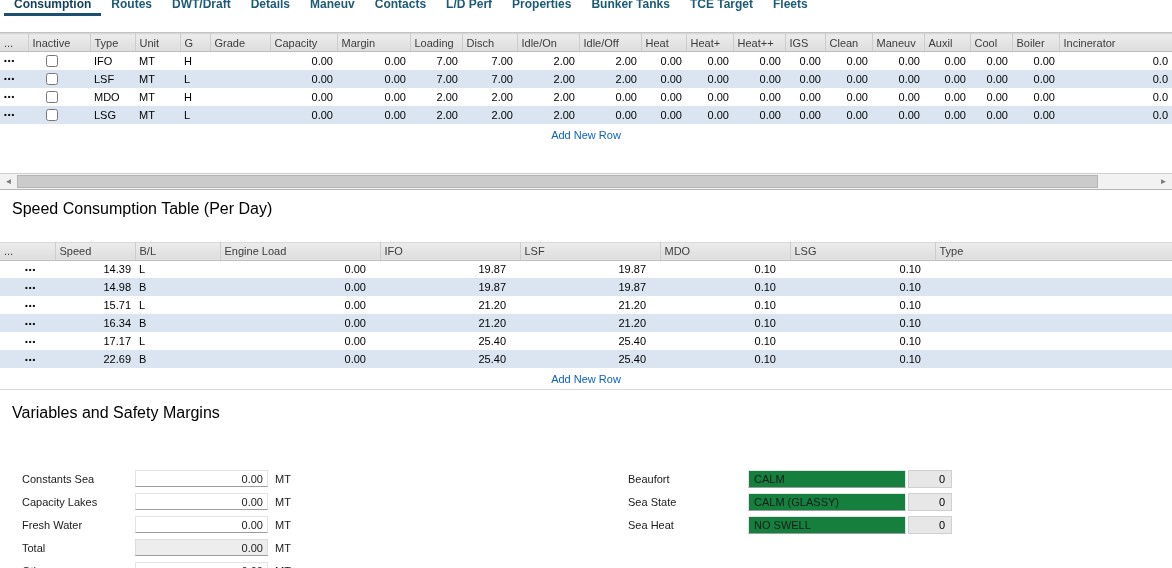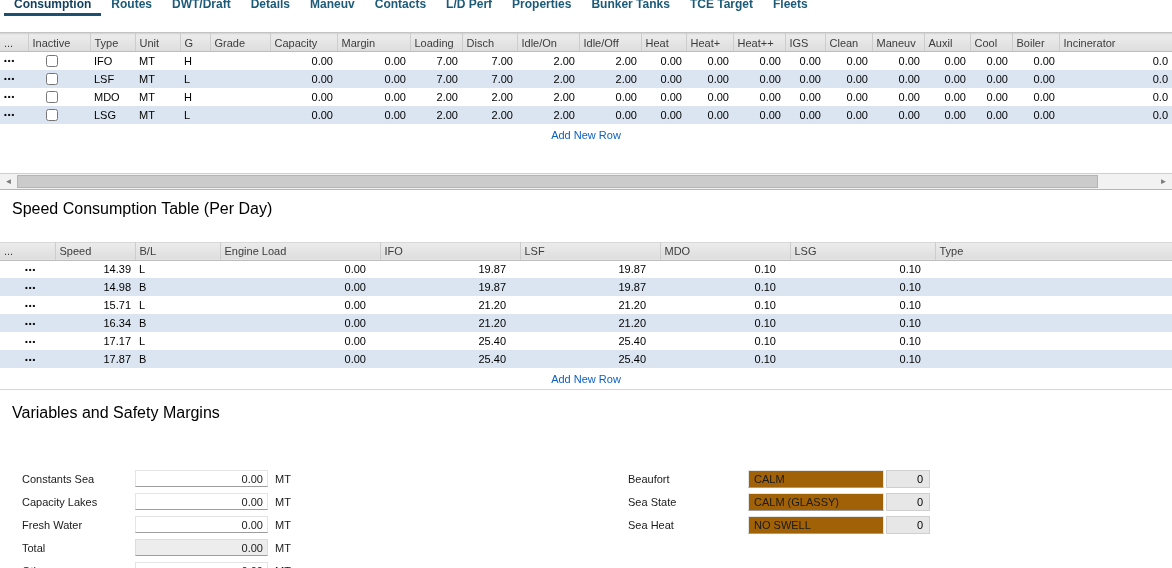--- a/index.html
+++ b/index.html
@@ -51,21 +51,21 @@
   .vars h2 { padding-top: 14px; }
   .vars-forms { display: flex; padding: 24px 0 0 22px; }
   .vars-left { width: 578px; display: flex; flex-direction: column; gap: 6px; }
   .vars-right { display: flex; flex-direction: column; gap: 6px; margin-left: 28px; }
   .form-row { display: flex; align-items: center; height: 17px; }
   .flabel { width: 113px; color: #1a1a1a; }
   .vars-right .flabel { width: 120px; }
   .fbox { width: 133px; height: 17px; border: 1px solid #e4e4e4; border-bottom-color: #9d9d9d; display: flex; align-items: center; justify-content: flex-end; padding: 0 4px; background: #fff; }
   .fbox.ro { background: #ededed; border-color: #dcdcdc; border-bottom-color: #9d9d9d; }
   .funit { margin-left: 7px; }
-  .fsel { width: 136px; height: 18px; border: 1px solid #e4e4e4; border-bottom-color: #9d9d9d; display: flex; align-items: center; padding: 0 5px; background: #a16207; }
+  .fsel { width: 158px; height: 18px; border: 1px solid #e4e4e4; border-bottom-color: #9d9d9d; display: flex; align-items: center; padding: 0 5px; background: #15803d; }
   .fnum { width: 44px; height: 18px; background: #e7e7e7; border: 1px solid #cfcfcf; display: flex; align-items: center; justify-content: flex-end; padding: 0 6px; margin-left: 2px; color: #000; }
 
   
   .bottombar { margin-top: auto; height: 12px; background: #f0f0f0; border-top: 1px solid #d8d8d8; position: relative; flex: 0 0 auto; }
   .bb-thumb { position: absolute; left: 1px; top: 1px; bottom: 1px; width: 98%; background: #dfdfdf; }
 </style>
 </head>
 <body>
 
 <div class="page">
@@ -327,21 +327,21 @@
           <td>L</td>
           <td class="r pr14">0.00</td>
           <td class="r pr14">25.40</td>
           <td class="r pr14">25.40</td>
           <td class="r pr14">0.10</td>
           <td class="r pr14">0.10</td>
           <td></td>
         </tr>
         <tr class="alt">
           <td class="menu-c">•••</td>
-          <td class="r">17.87</td>
+          <td class="r">22.69</td>
           <td>B</td>
           <td class="r pr14">0.00</td>
           <td class="r pr14">25.40</td>
           <td class="r pr14">25.40</td>
           <td class="r pr14">0.10</td>
           <td class="r pr14">0.10</td>
           <td></td>
         </tr>
       </tbody>
     </table>

